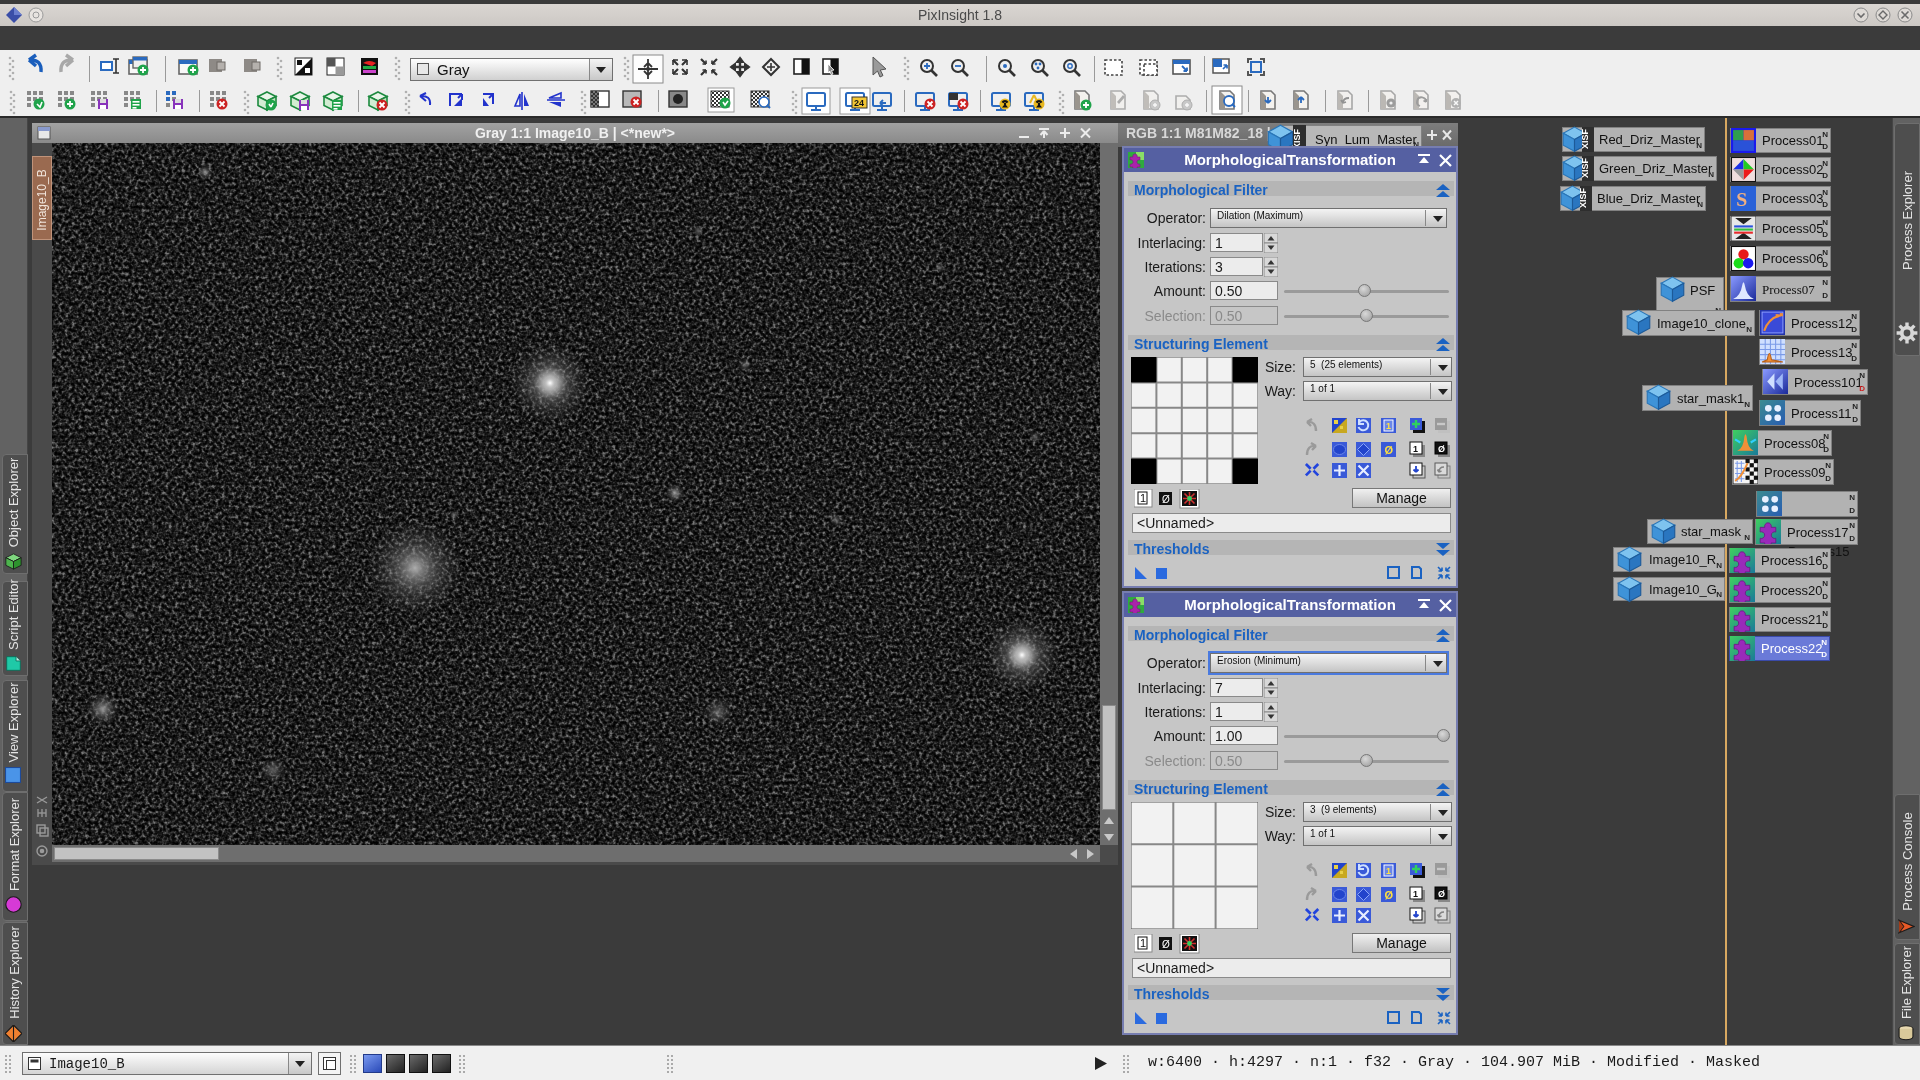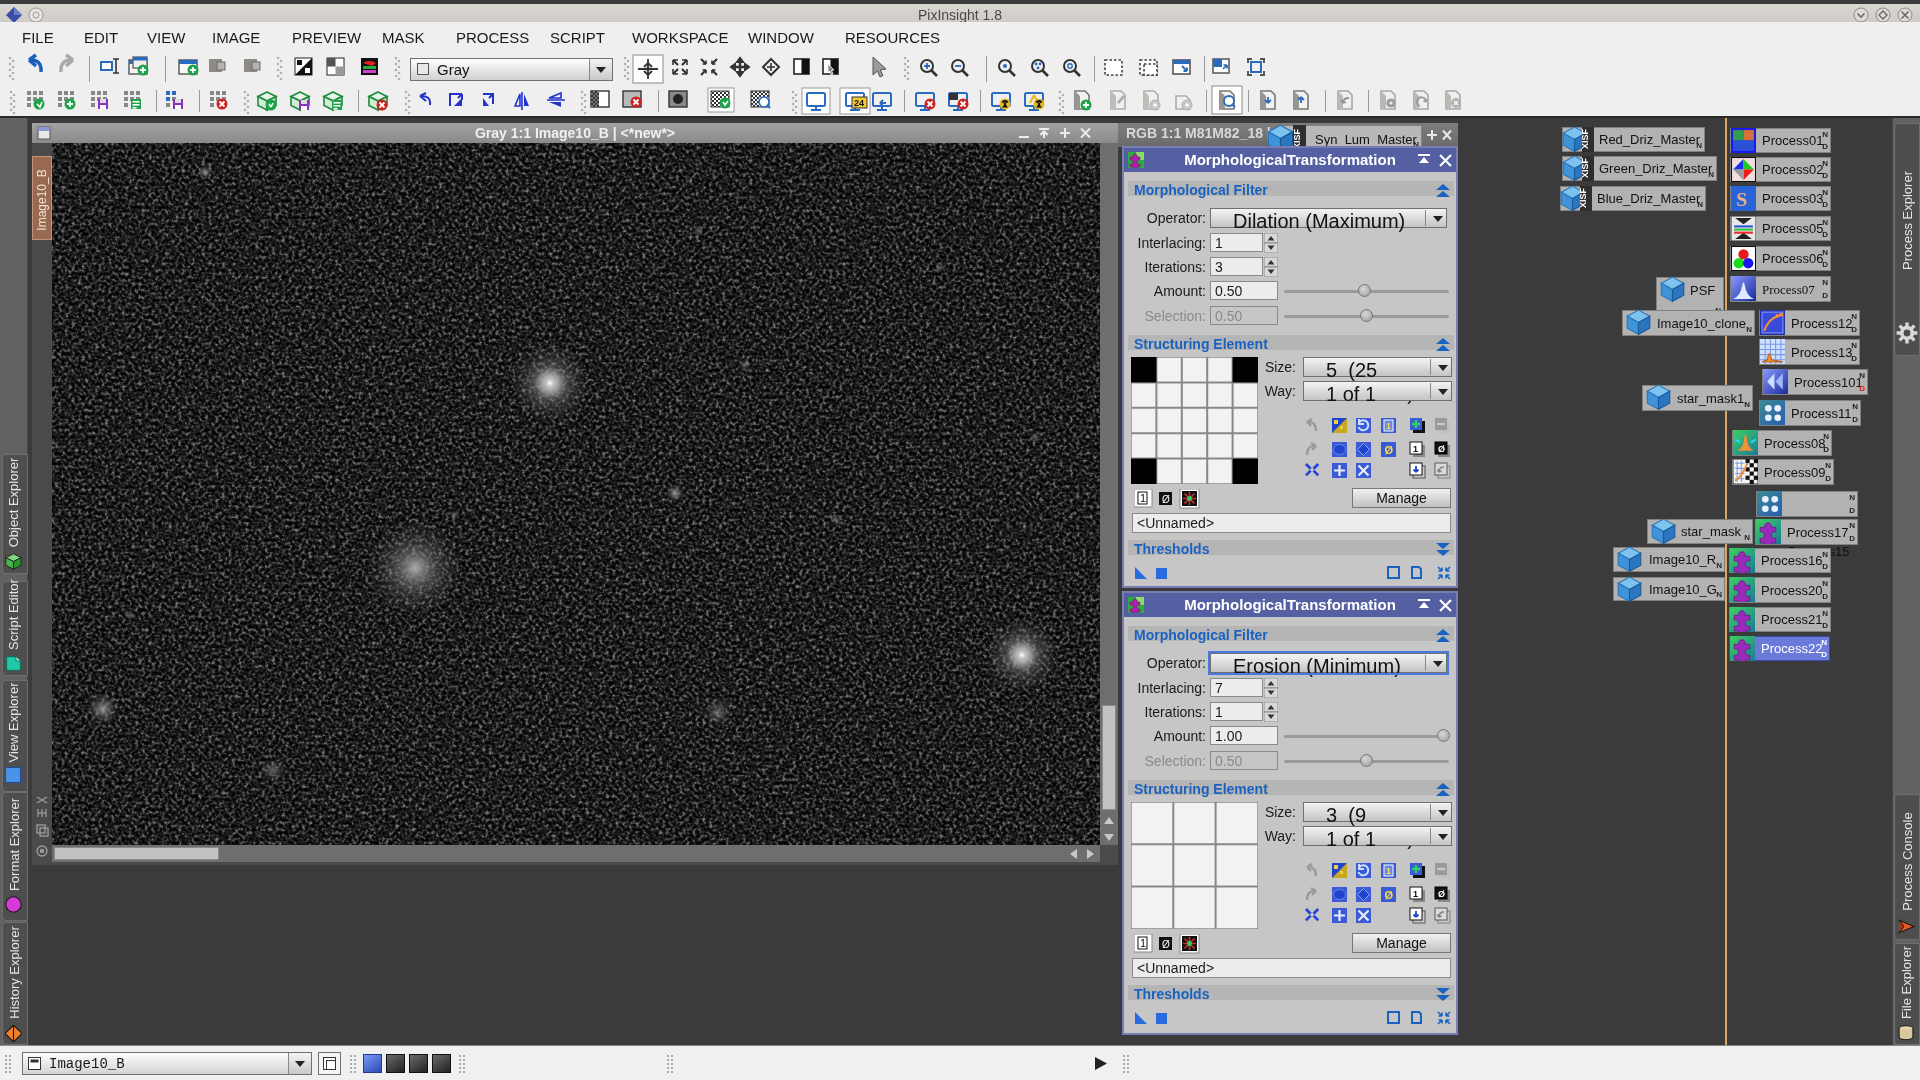--- a/index.html
+++ b/index.html
@@ -30,21 +30,21 @@
 #imgcontent { top:20px; left:20px; width:1048px; height:702px; background:#222; }
 #vscroll { top:20px; left:1068px; width:18px; height:702px; background:#6e6e6e; }
 #hscroll { top:722px; left:20px; width:1048px; height:17px; background:#6e6e6e; }
 
 
 .dialog { position:absolute; left:1122px; width:336px; background:#c6c6c6; border:2px solid #767db0; }
 .dtitle { position:absolute; left:0; top:0; width:100%; height:24px; background:#5560a2; color:#fff; font-weight:bold; font-size:15px; }
 .dhead { position:absolute; left:4px; width:326px; height:15px; background:#b5b5b5; color:#1a62c2; font-weight:bold; font-size:14px; }
 .dlabel { position:absolute; font-size:14px; color:#1a1a1a; text-align:right; }
 .dfield { position:absolute; height:19px; background:#ececec; border:1px solid #8a8a8a; font-size:14px; color:#1a1a1a; padding:1px 4px; }
-.ddrop { position:absolute; height:20px; background:linear-gradient(#f4f4f4,#c4c4c4); border:1px solid #707070; font-size:20px; color:#111; padding:1px 22px; }
+.ddrop { position:absolute; height:20px; background:linear-gradient(#f4f4f4,#c4c4c4); border:1px solid #707070; font-size:10px; color:#111; padding:1px 6px; }
 .darrow { position:absolute; right:3px; top:7px; width:0; height:0; border-left:5px solid transparent; border-right:5px solid transparent; border-top:6px solid #222; }
 .slider-track { position:absolute; height:3px; background:#9a9a9a; border-radius:2px; }
 .slider-knob { position:absolute; width:13px; height:13px; border-radius:50%; background:radial-gradient(circle at 40% 35%, #d8d8d8, #9a9a9a); border:1px solid #777; }
 
 
 .dicon { position:absolute; height:25px; background:#b2b2b2; border:1px solid #818181; color:#111; font-size:13px; }
 .dicon .lab { position:absolute; white-space:nowrap; }
 .dicon .n { position:absolute; right:2px; top:1px; font-size:8px; font-weight:bold; color:#222; }
 .dicon .d { position:absolute; right:2px; bottom:1px; font-size:8px; font-weight:bold; color:#222; }
 
@@ -66,33 +66,20 @@
       </svg>
     <div class="abs" style="left:0;top:3px;width:1920px;text-align:center;">PixInsight 1.8</div>
     <svg class="abs" style="left:1853px;top:3px;" width="60" height="16" viewBox="0 0 60 16">
       <circle cx="8" cy="8" r="7" fill="#dedad6" stroke="#8a8a8a"></circle>
         <path d="M4.5 6.5 L8 10 L11.5 6.5" fill="none" stroke="#6a6a6a" stroke-width="1.6"></path>
       <circle cx="30" cy="8" r="7" fill="#dedad6" stroke="#8a8a8a"></circle>
         <path d="M30 4 L34 8 L30 12 L26 8 Z" fill="none" stroke="#6a6a6a" stroke-width="1.4"></path>
       <circle cx="52" cy="8" r="7" fill="#dedad6" stroke="#8a8a8a"></circle>
         <path d="M48.5 4.5 L55.5 11.5 M55.5 4.5 L48.5 11.5" fill="none" stroke="#6a6a6a" stroke-width="1.6"></path>
     </svg>
-  </div>
-  <div id="menubar" class="abs">
-    <span class="menuitem" style="left:22px;">FILE</span>
-    <span class="menuitem" style="left:84px;">EDIT</span>
-    <span class="menuitem" style="left:147px;">VIEW</span>
-    <span class="menuitem" style="left:212px;">IMAGE</span>
-    <span class="menuitem" style="left:292px;">PREVIEW</span>
-    <span class="menuitem" style="left:382px;">MASK</span>
-    <span class="menuitem" style="left:456px;">PROCESS</span>
-    <span class="menuitem" style="left:550px;">SCRIPT</span>
-    <span class="menuitem" style="left:632px;">WORKSPACE</span>
-    <span class="menuitem" style="left:748px;">WINDOW</span>
-    <span class="menuitem" style="left:845px;">RESOURCES</span>
   </div>
   <div id="toolbar1" class="abs"></div>
   <div id="toolbar2" class="abs"></div>
   <svg class="abs" style="left:0;top:50px;" width="1920" height="68" viewBox="0 0 1920 68">
     <defs>
       <g id="hnd">
           <rect x="0" y="0" width="6" height="26" fill="none"></rect>
           <g fill="#b0b0b0">
             <circle cx="2" cy="2" r="1.3"></circle>
             <circle cx="5" cy="5" r="1.3"></circle>
@@ -1334,14 +1321,15 @@
     <div class="abs" style="left:363px;top:8px;width:19px;height:19px;background:linear-gradient(145deg,#7a9af0,#2a4ab8);border:1px solid #223a8a;"></div>
     <div class="abs" style="left:386px;top:8px;width:19px;height:19px;background:linear-gradient(145deg,#6a6a6a,#222);border:1px solid #111;"></div>
     <div class="abs" style="left:409px;top:8px;width:19px;height:19px;background:linear-gradient(145deg,#6a6a6a,#222);border:1px solid #111;"></div>
     <div class="abs" style="left:432px;top:8px;width:19px;height:19px;background:linear-gradient(145deg,#6a6a6a,#222);border:1px solid #111;"></div>
     <div class="abs" style="left:458px;top:8px;width:8px;height:20px;background-image:radial-gradient(#aaa 28%, transparent 30%);background-size:4px 4px;"></div>
     <div class="abs" style="left:666px;top:8px;width:8px;height:20px;background-image:radial-gradient(#aaa 28%, transparent 30%);background-size:4px 4px;"></div>
     <svg class="abs" style="left:1094px;top:10px;" width="14" height="15" viewBox="0 0 14 15">
         <path d="M1 1 L13 7.5 L1 14 Z" fill="#222"></path>
       </svg>
     <div class="abs" style="left:1122px;top:8px;width:8px;height:20px;background-image:radial-gradient(#aaa 28%, transparent 30%);background-size:4px 4px;"></div>
+    <span class="abs mono" style="left:1148px;top:8px;font-size:15px;">w:6400 · h:4297 · n:1 · f32 · Gray · 104.907 MiB · Modified · Masked</span>
   </div>
 </div>
 
 </body></html>

